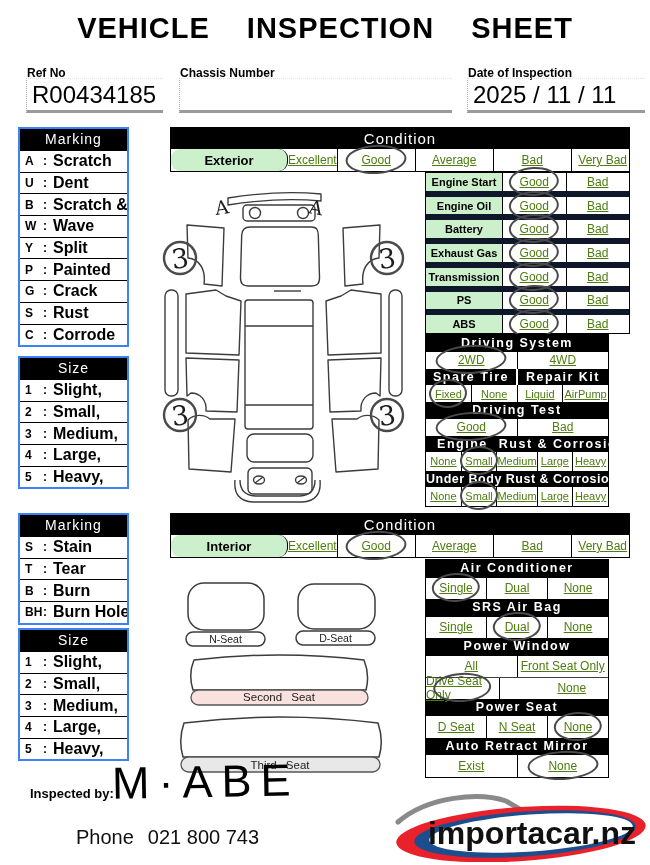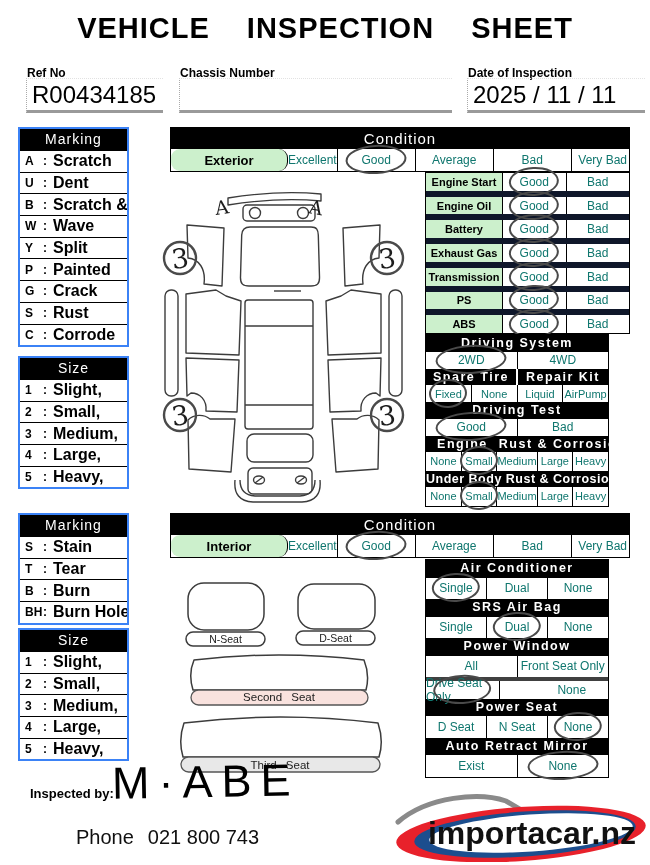--- a/index.html
+++ b/index.html
@@ -32,21 +32,21 @@
   .cond-title { background:#000; color:#fff; text-align:center; font-size:15px; height:21px; line-height:21px; letter-spacing:1px; }
   .cond-row { display:flex; height:22px; }
   .rowlabel {
     width:117px; flex:0 0 117px; background:var(--cell-green,#ccf0cc);
     font-weight:bold; font-size:13px; display:flex; align-items:center; justify-content:center;
     border-right:1px solid #000;
     border-radius:9px;
   }
   .cell {
     position:relative; display:flex; align-items:center; justify-content:center;
-    font-size:12px; color:#0f766e; border-right:1px solid #000; flex:1; overflow:visible;
+    font-size:12px; color:#4d7c0f; border-right:1px solid #000; flex:1; overflow:visible;text-decoration:underline;
   }
   .cell:last-child { border-right:none; }
   .cond-row .cell:nth-child(2), .cond-row .cell:nth-child(3), .cond-row .cell:nth-child(4) { flex:0 0 78px; }
   .cond-row .cell:nth-child(5) { flex:0 0 62px; }
   .cond-row .cell:nth-child(6) { font-size:11px; }
   
   .equip { position:absolute; left:425px; top:172px; width:205px; height:162px; border:1.5px solid #000; display:flex; flex-direction:column; background:#fff; }
   .equip-row { flex:1; display:flex; border-top:6px solid #0f172a; }
   .equip-row:first-child { border-top:none; }
   .equip-label {
@@ -55,21 +55,21 @@
   }
   
   .block { position:absolute; left:425px; width:184px; border:1.5px solid #000; background:#fff; }
   .bhead { background:#000; color:#fff; text-align:center; font-size:12.5px; font-weight:bold; letter-spacing:1.5px; height:16.5px; line-height:16.5px; white-space:nowrap; }
   .bhead.split { display:flex; }
   .bhead.split span { flex:1; }
   .bhead.split .gap { flex:0 0 2px; background:#fff; }
   .bhead.duo { display:flex; }
   .bhead.duo .l { flex:0 0 40%; } .bhead.duo .r { flex:1; }
   .opt-row { display:flex; height:17px; }
-  .opt-row + .opt-row { border-top:4px solid #404040;gap:36px; }
+  .opt-row + .opt-row { border-top:1px solid #404040;gap:36px; }
   .block-int .bhead { height:17.5px; line-height:17.5px; }
   .block-int .opt-row { height:21.5px; }
   .cols4 .cell, .cols5 .cell { font-size:11px; }
   
   .circled::after {
     content:""; position:absolute; left:50%; top:50%;
     width:74%; height:150%; max-height:25px; min-width:34px; max-width:76px;
     border:2.6px solid var(--circle,#4a4a4a); border-radius:50%;
     transform:translate(-50%,-52%) rotate(-3deg); pointer-events:none;
   }

